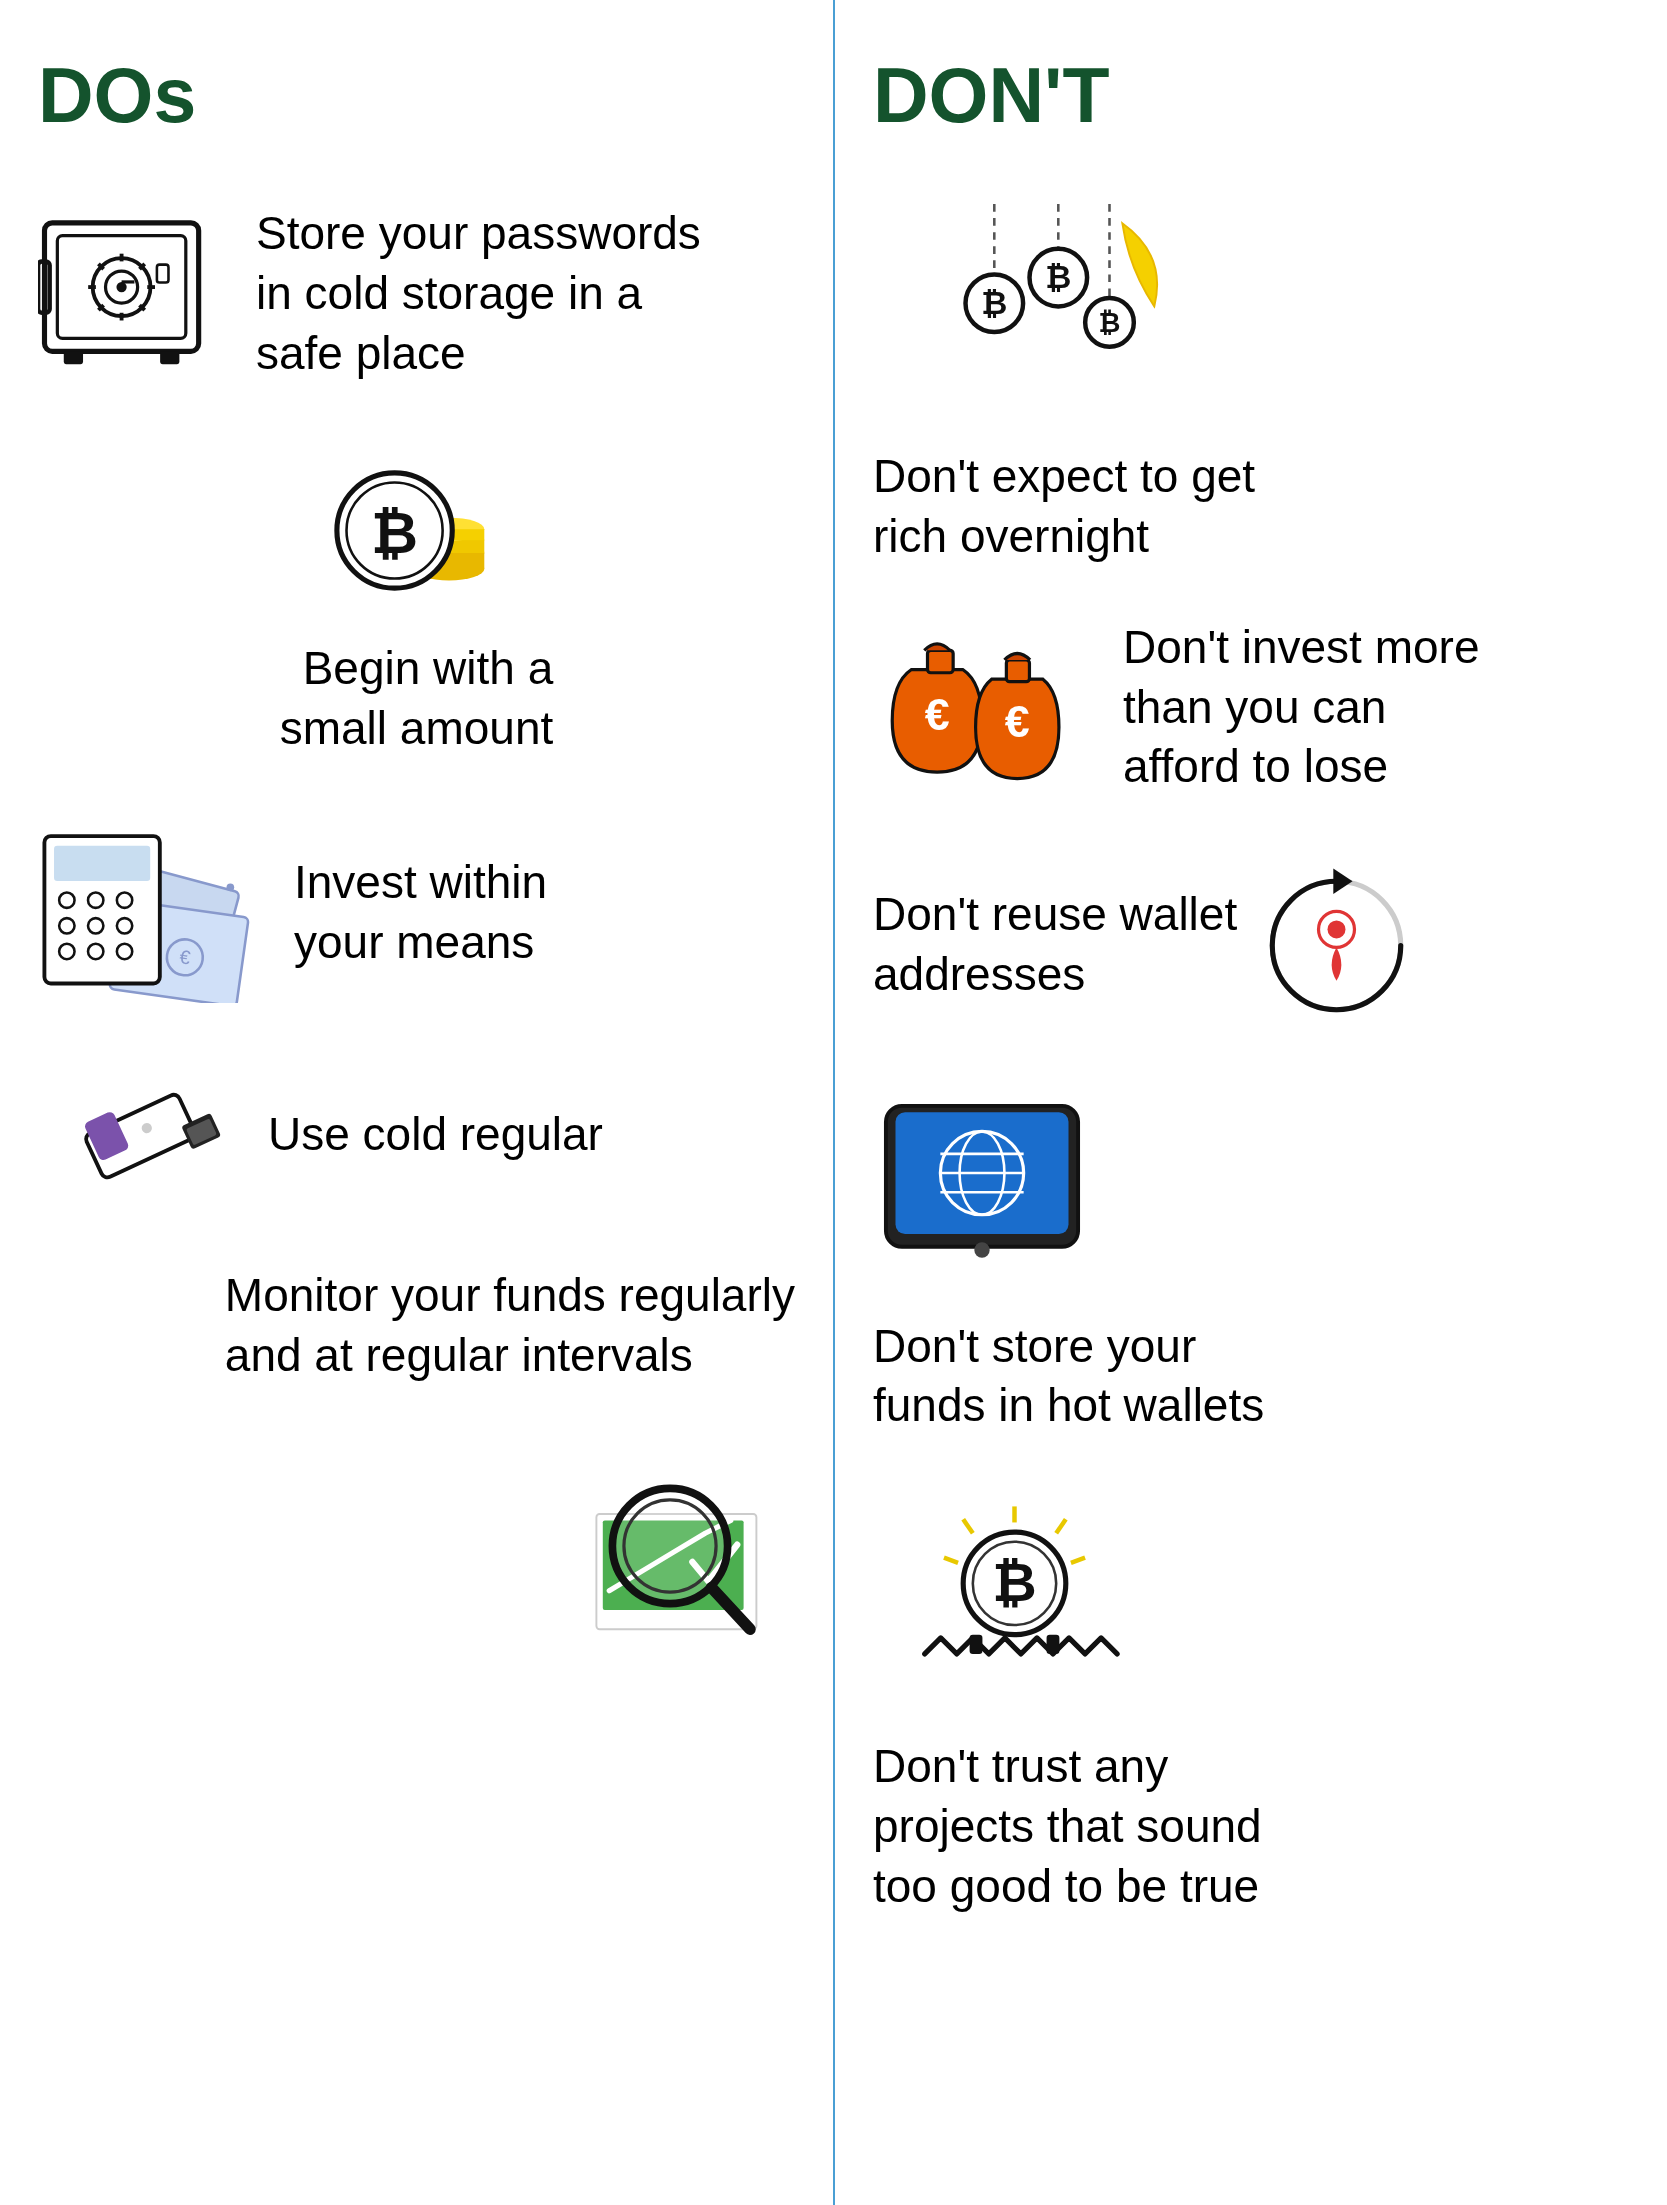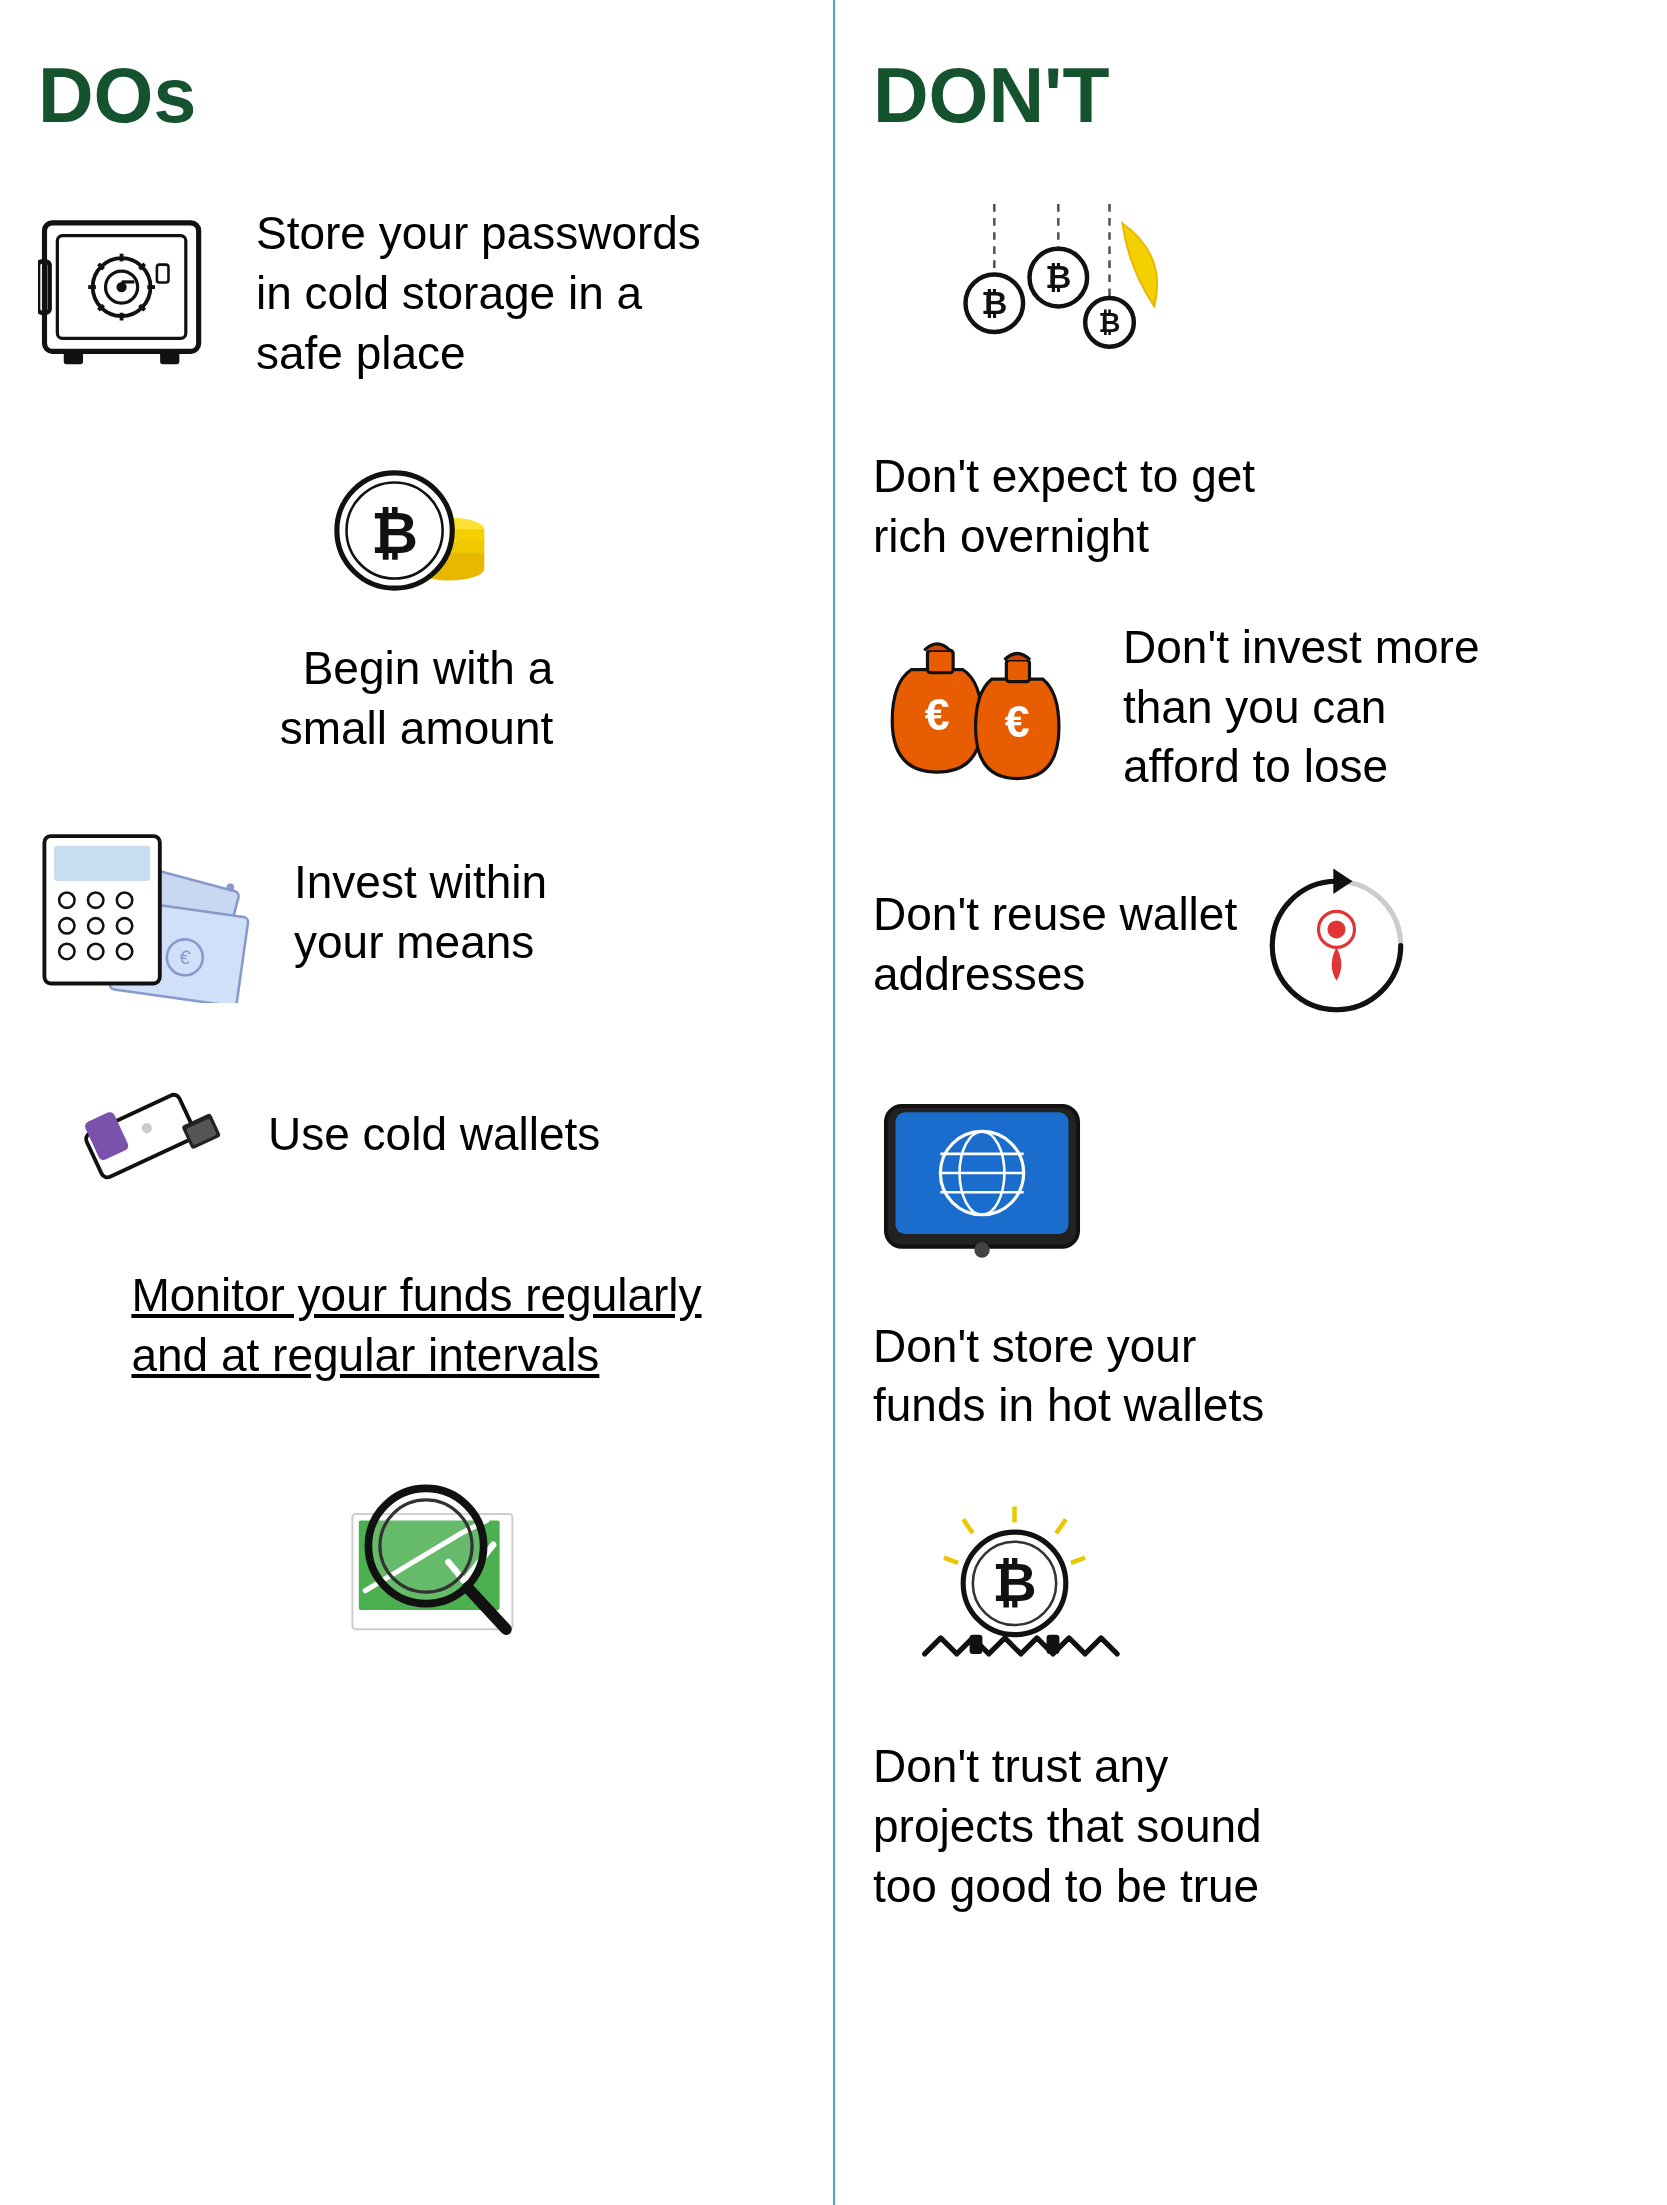--- a/index.html
+++ b/index.html
@@ -163,24 +163,24 @@
 
           <rect x="230" y="60" width="50" height="40" rx="5" fill="#222" transform="rotate(-25, 255, 80)"></rect>
 
           <rect x="235" y="67" width="40" height="28" rx="3" fill="#555" transform="rotate(-25, 255, 80)"></rect>
 
           <rect x="82" y="55" width="50" height="65" rx="8" fill="#7B52AB" transform="rotate(-25, 107, 87)"></rect>
 
           <circle cx="170" cy="75" r="8" fill="#ccc" transform="rotate(-25, 170, 75)"></circle>
         </svg>
       </div>
-      <div class="item-text">Use cold wallets</div>
-    </div>
-
-    <div class="item item-vertical" style="align-items: center; text-decoration: underline;">
+      <div class="item-text">Use cold regular</div>
+    </div>
+
+    <div class="item item-vertical" style="align-items: flex-end;">
       <div class="item-text" style="margin-bottom: 26px;">Monitor your funds regularly<br>and at regular intervals</div>
       <div class="icon-area" style="margin-left: 51px;">
         <svg width="218" height="192" viewBox="0 0 340 300">
 
           <rect x="30" y="100" width="250" height="180" rx="5" fill="white" stroke="#ccc" stroke-width="3"></rect>
 
           <rect x="40" y="110" width="220" height="140" rx="3" fill="#4caf50"></rect>
 
           <polyline points="50,220 100,190 150,160 200,130 240,110" fill="none" stroke="white" stroke-width="8" stroke-linecap="round" stroke-linejoin="round"></polyline>
 

